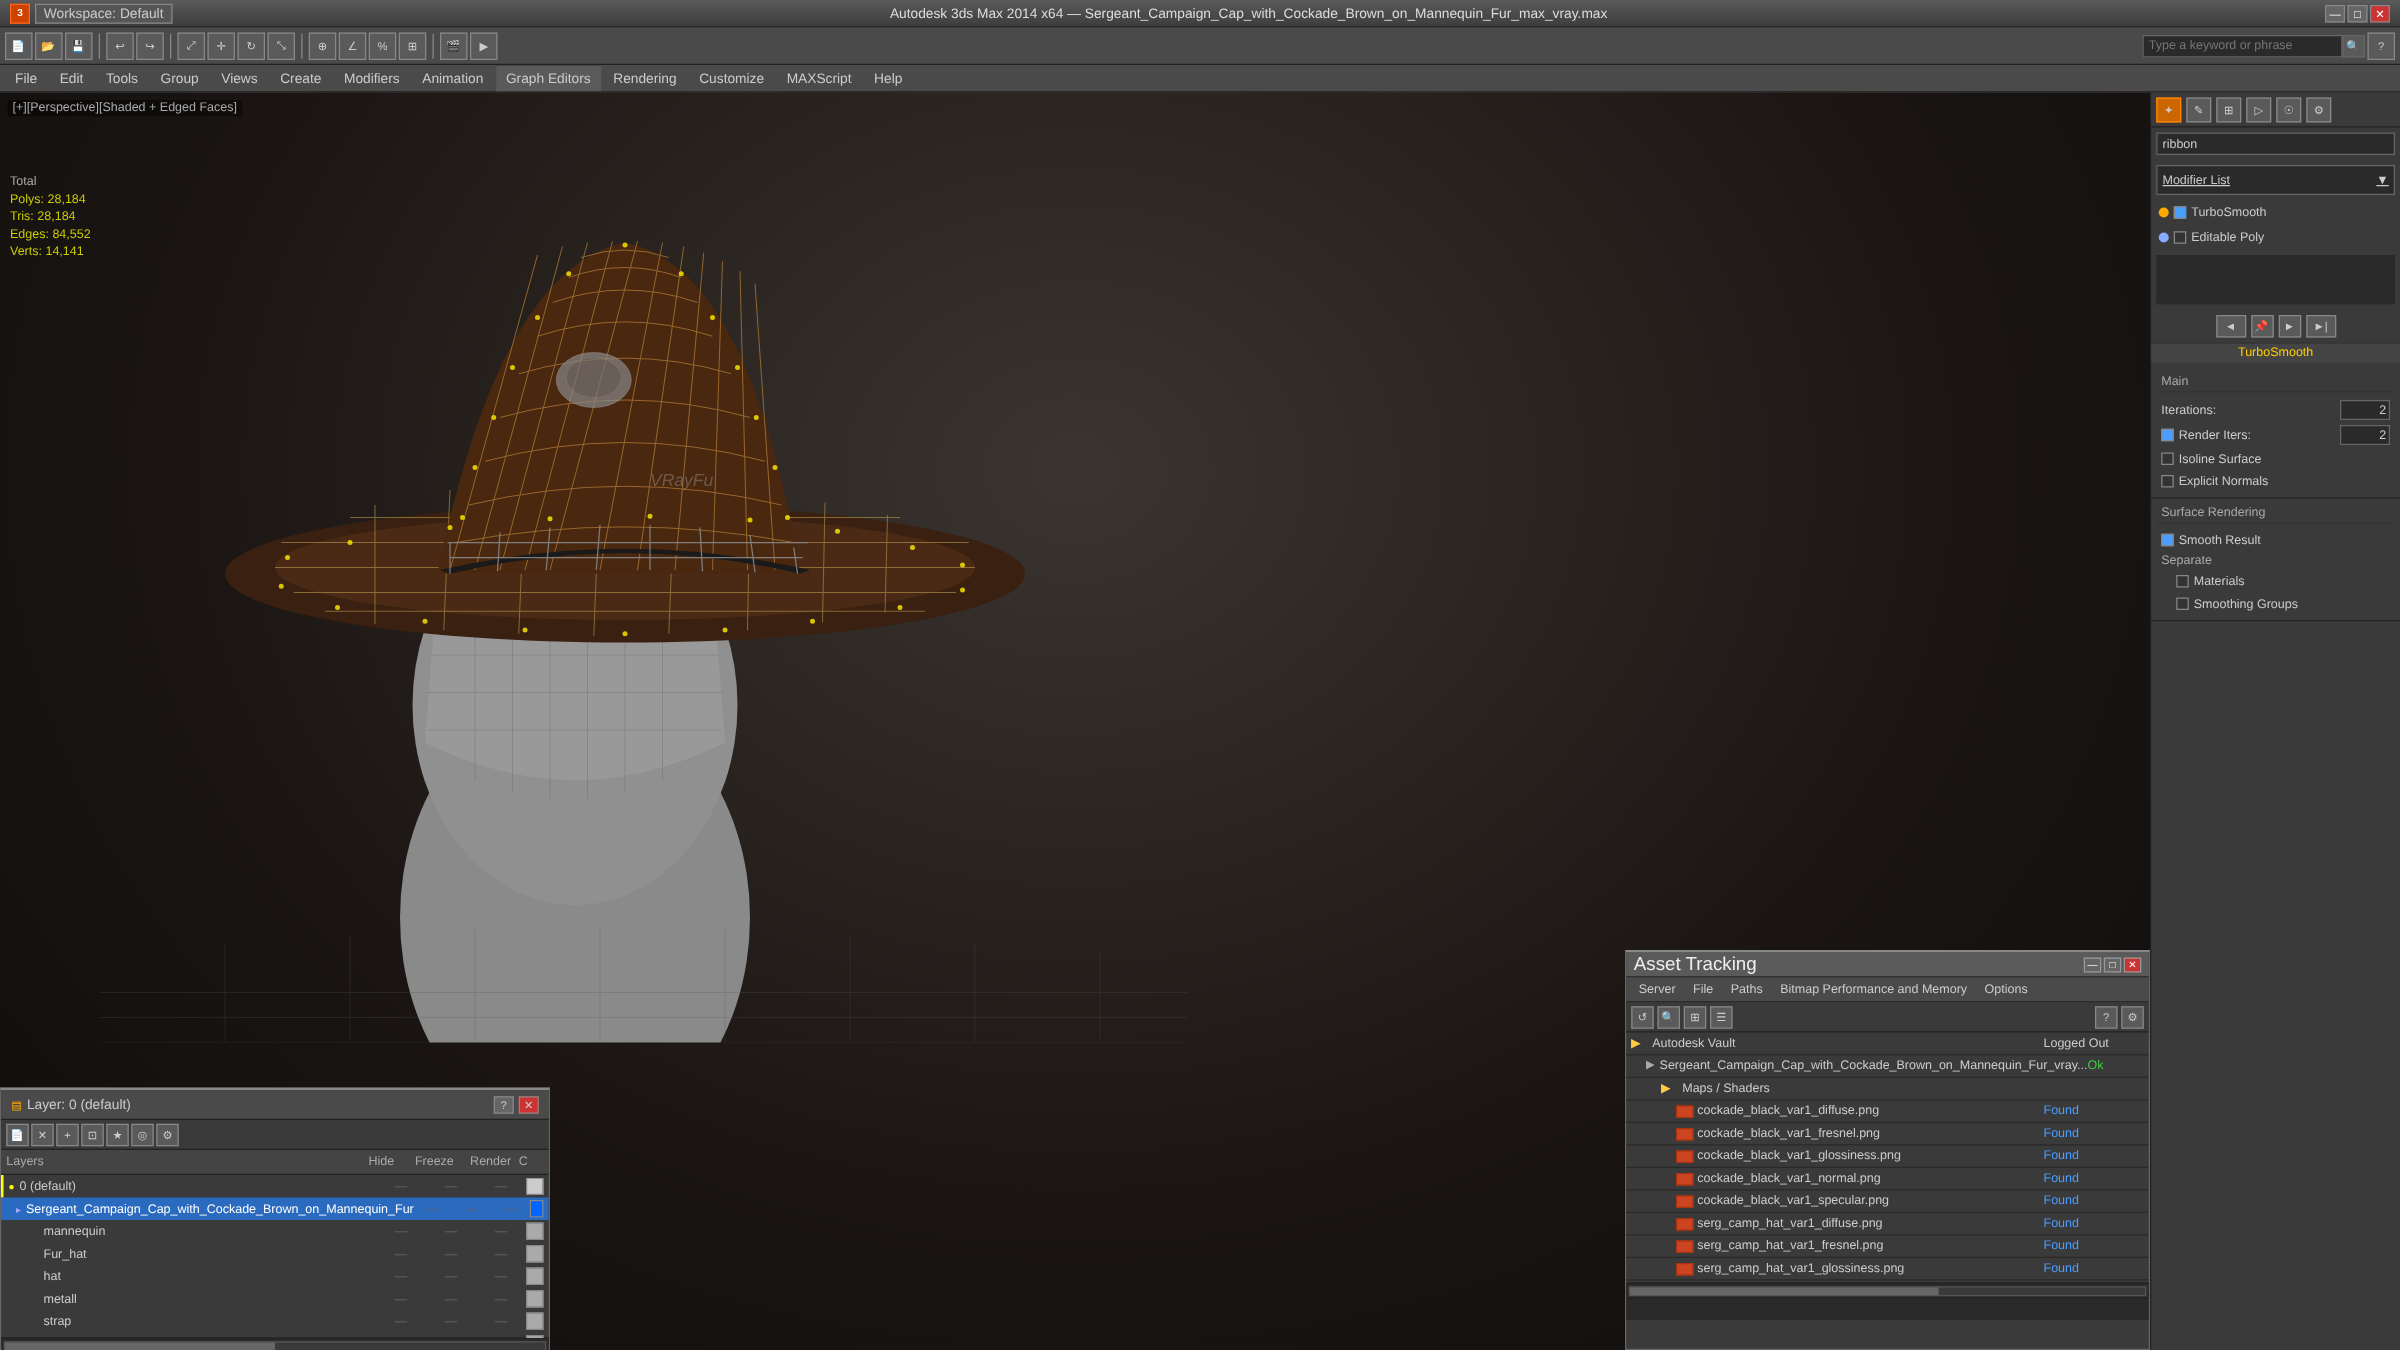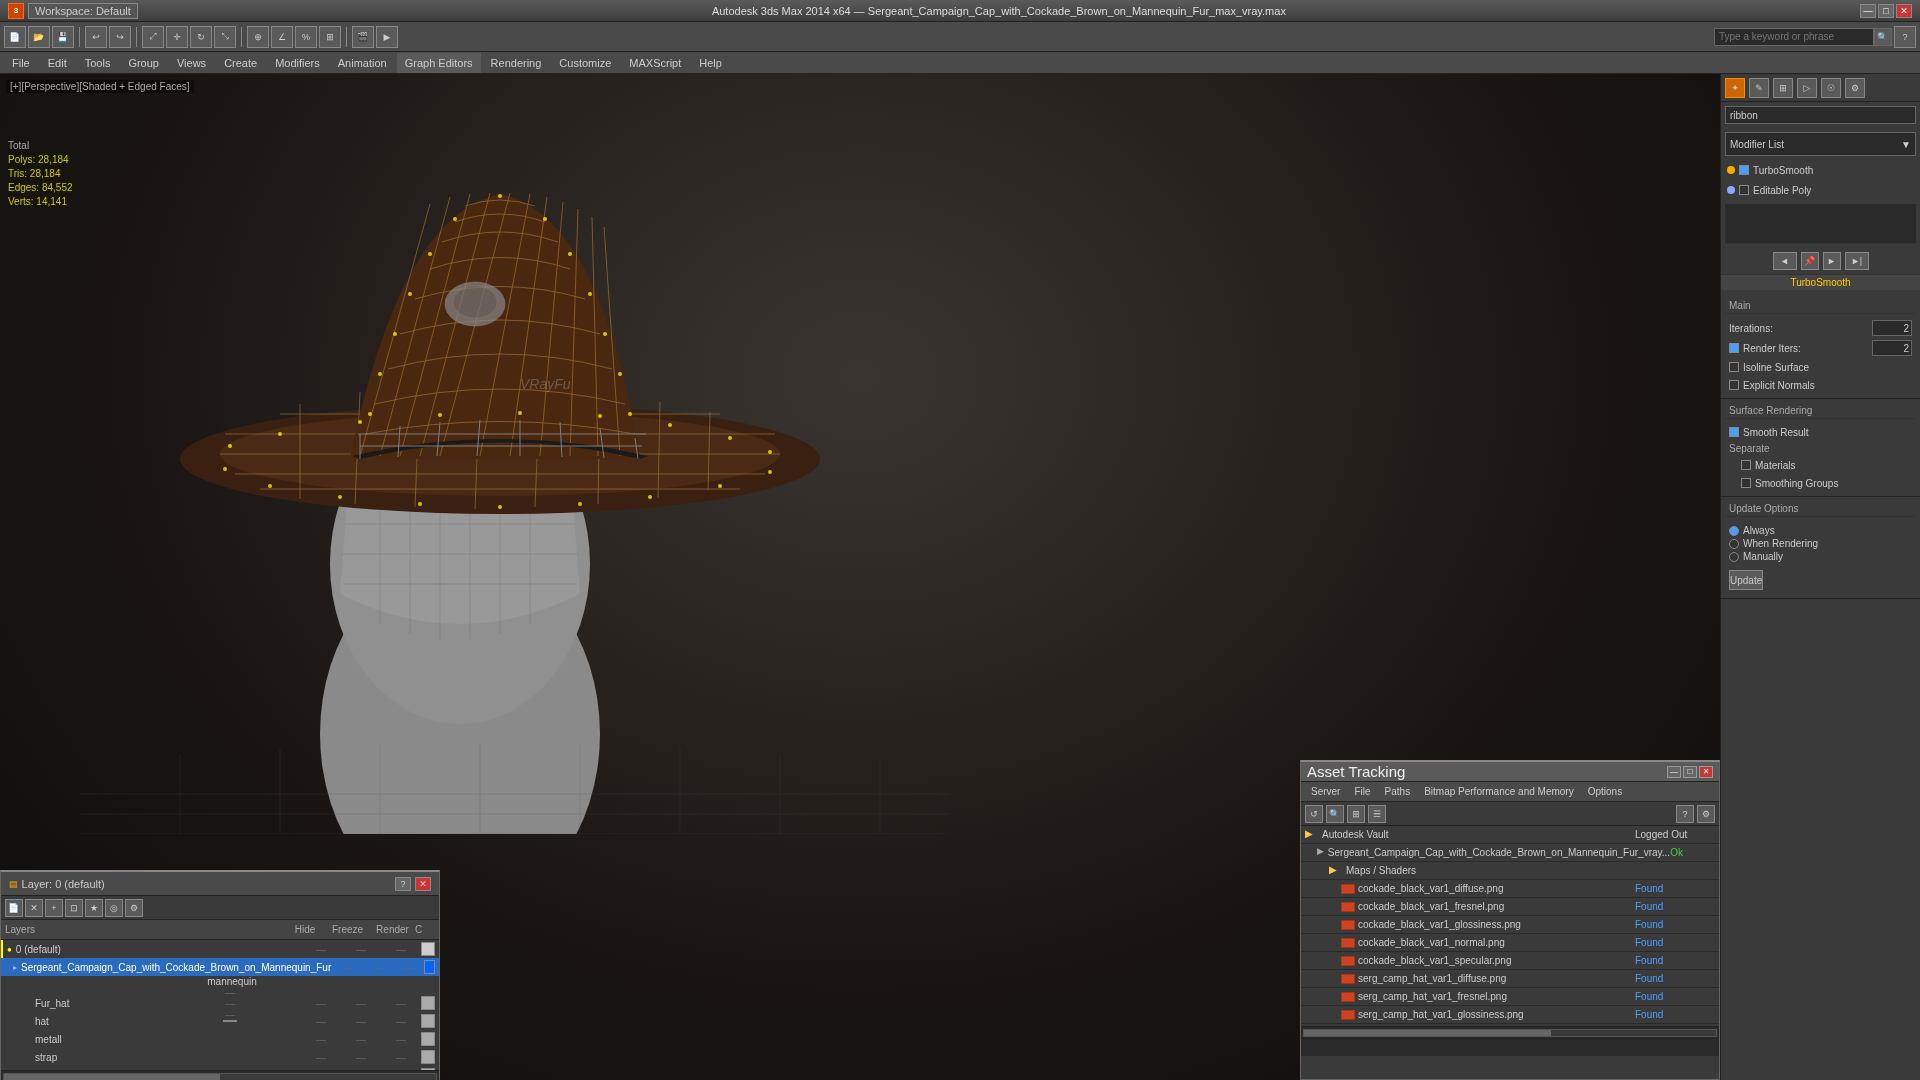--- a/index.html
+++ b/index.html
@@ -190,20 +190,21 @@
       align-items: center;
       height: 24px;
       background: #2a2a2a;
       border: 1px solid #666;
       margin: 4px;
       padding: 0 4px;
       font-size: 10px;
       color: #ccc;
       cursor: pointer;
       justify-content: space-between;
+      text-decoration: underline;
     }
     .modifier-list-item {
       display: flex;
       align-items: center;
       height: 20px;
       padding: 0 6px;
       gap: 4px;
       font-size: 10px;
       color: #ccc;
       cursor: pointer;
@@ -787,38 +788,20 @@
       <div class="mod-check-row" style="padding-left:16px;">
         <span class="mod-checkbox"></span>
         <span>Materials</span>
       </div>
       <div class="mod-check-row" style="padding-left:16px;">
         <span class="mod-checkbox"></span>
         <span>Smoothing Groups</span>
       </div>
     </div>
 
-    <div class="mod-section">
-      <div style="font-size:10px;color:#aaa;padding:2px 4px;border-bottom:1px solid #333;margin-bottom:4px;">Update Options</div>
-      <div class="radio-group">
-        <div class="radio-row">
-          <span class="radio-btn selected"></span>
-          <span>Always</span>
-        </div>
-        <div class="radio-row">
-          <span class="radio-btn"></span>
-          <span>When Rendering</span>
-        </div>
-        <div class="radio-row">
-          <span class="radio-btn"></span>
-          <span>Manually</span>
-        </div>
-      </div>
-      <button class="update-btn">Update</button>
-    </div>
 
   </div>
 
 </div>
 
 <div id="layers-panel">
   <div class="layers-header">
     <div class="layers-header-title">
       <span style="font-size:9px;color:#ffaa00;">▤</span>
       <span>Layer: 0 (default)</span>
@@ -855,21 +838,21 @@
       <span style="width:14px;height:14px;background:#cccccc;display:inline-block;border:1px solid #888;"></span>
     </div>
     <div class="layer-row selected" style="padding-left:12px;">
       <span style="font-size:8px;color:#aaaaff;">▸</span>
       <span class="layer-name">Sergeant_Campaign_Cap_with_Cockade_Brown_on_Mannequin_Fur</span>
       <span class="layer-dash">—</span>
       <span class="layer-dash">—</span>
       <span class="layer-dash">—</span>
       <span style="width:14px;height:14px;background:#0066ff;display:inline-block;border:1px solid #888;"></span>
     </div>
-    <div class="layer-row" style="padding-left:24px;flex-direction:column;">
+    <div class="layer-row" style="padding-left:24px;">
       <span style="width:6px;"></span>
       <span class="layer-name">mannequin</span>
       <span class="layer-dash">—</span>
       <span class="layer-dash">—</span>
       <span class="layer-dash">—</span>
       <span style="width:14px;height:14px;background:#aaaaaa;display:inline-block;border:1px solid #888;"></span>
     </div>
     <div class="layer-row" style="padding-left:24px;">
       <span style="width:6px;"></span>
       <span class="layer-name">Fur_hat</span>

